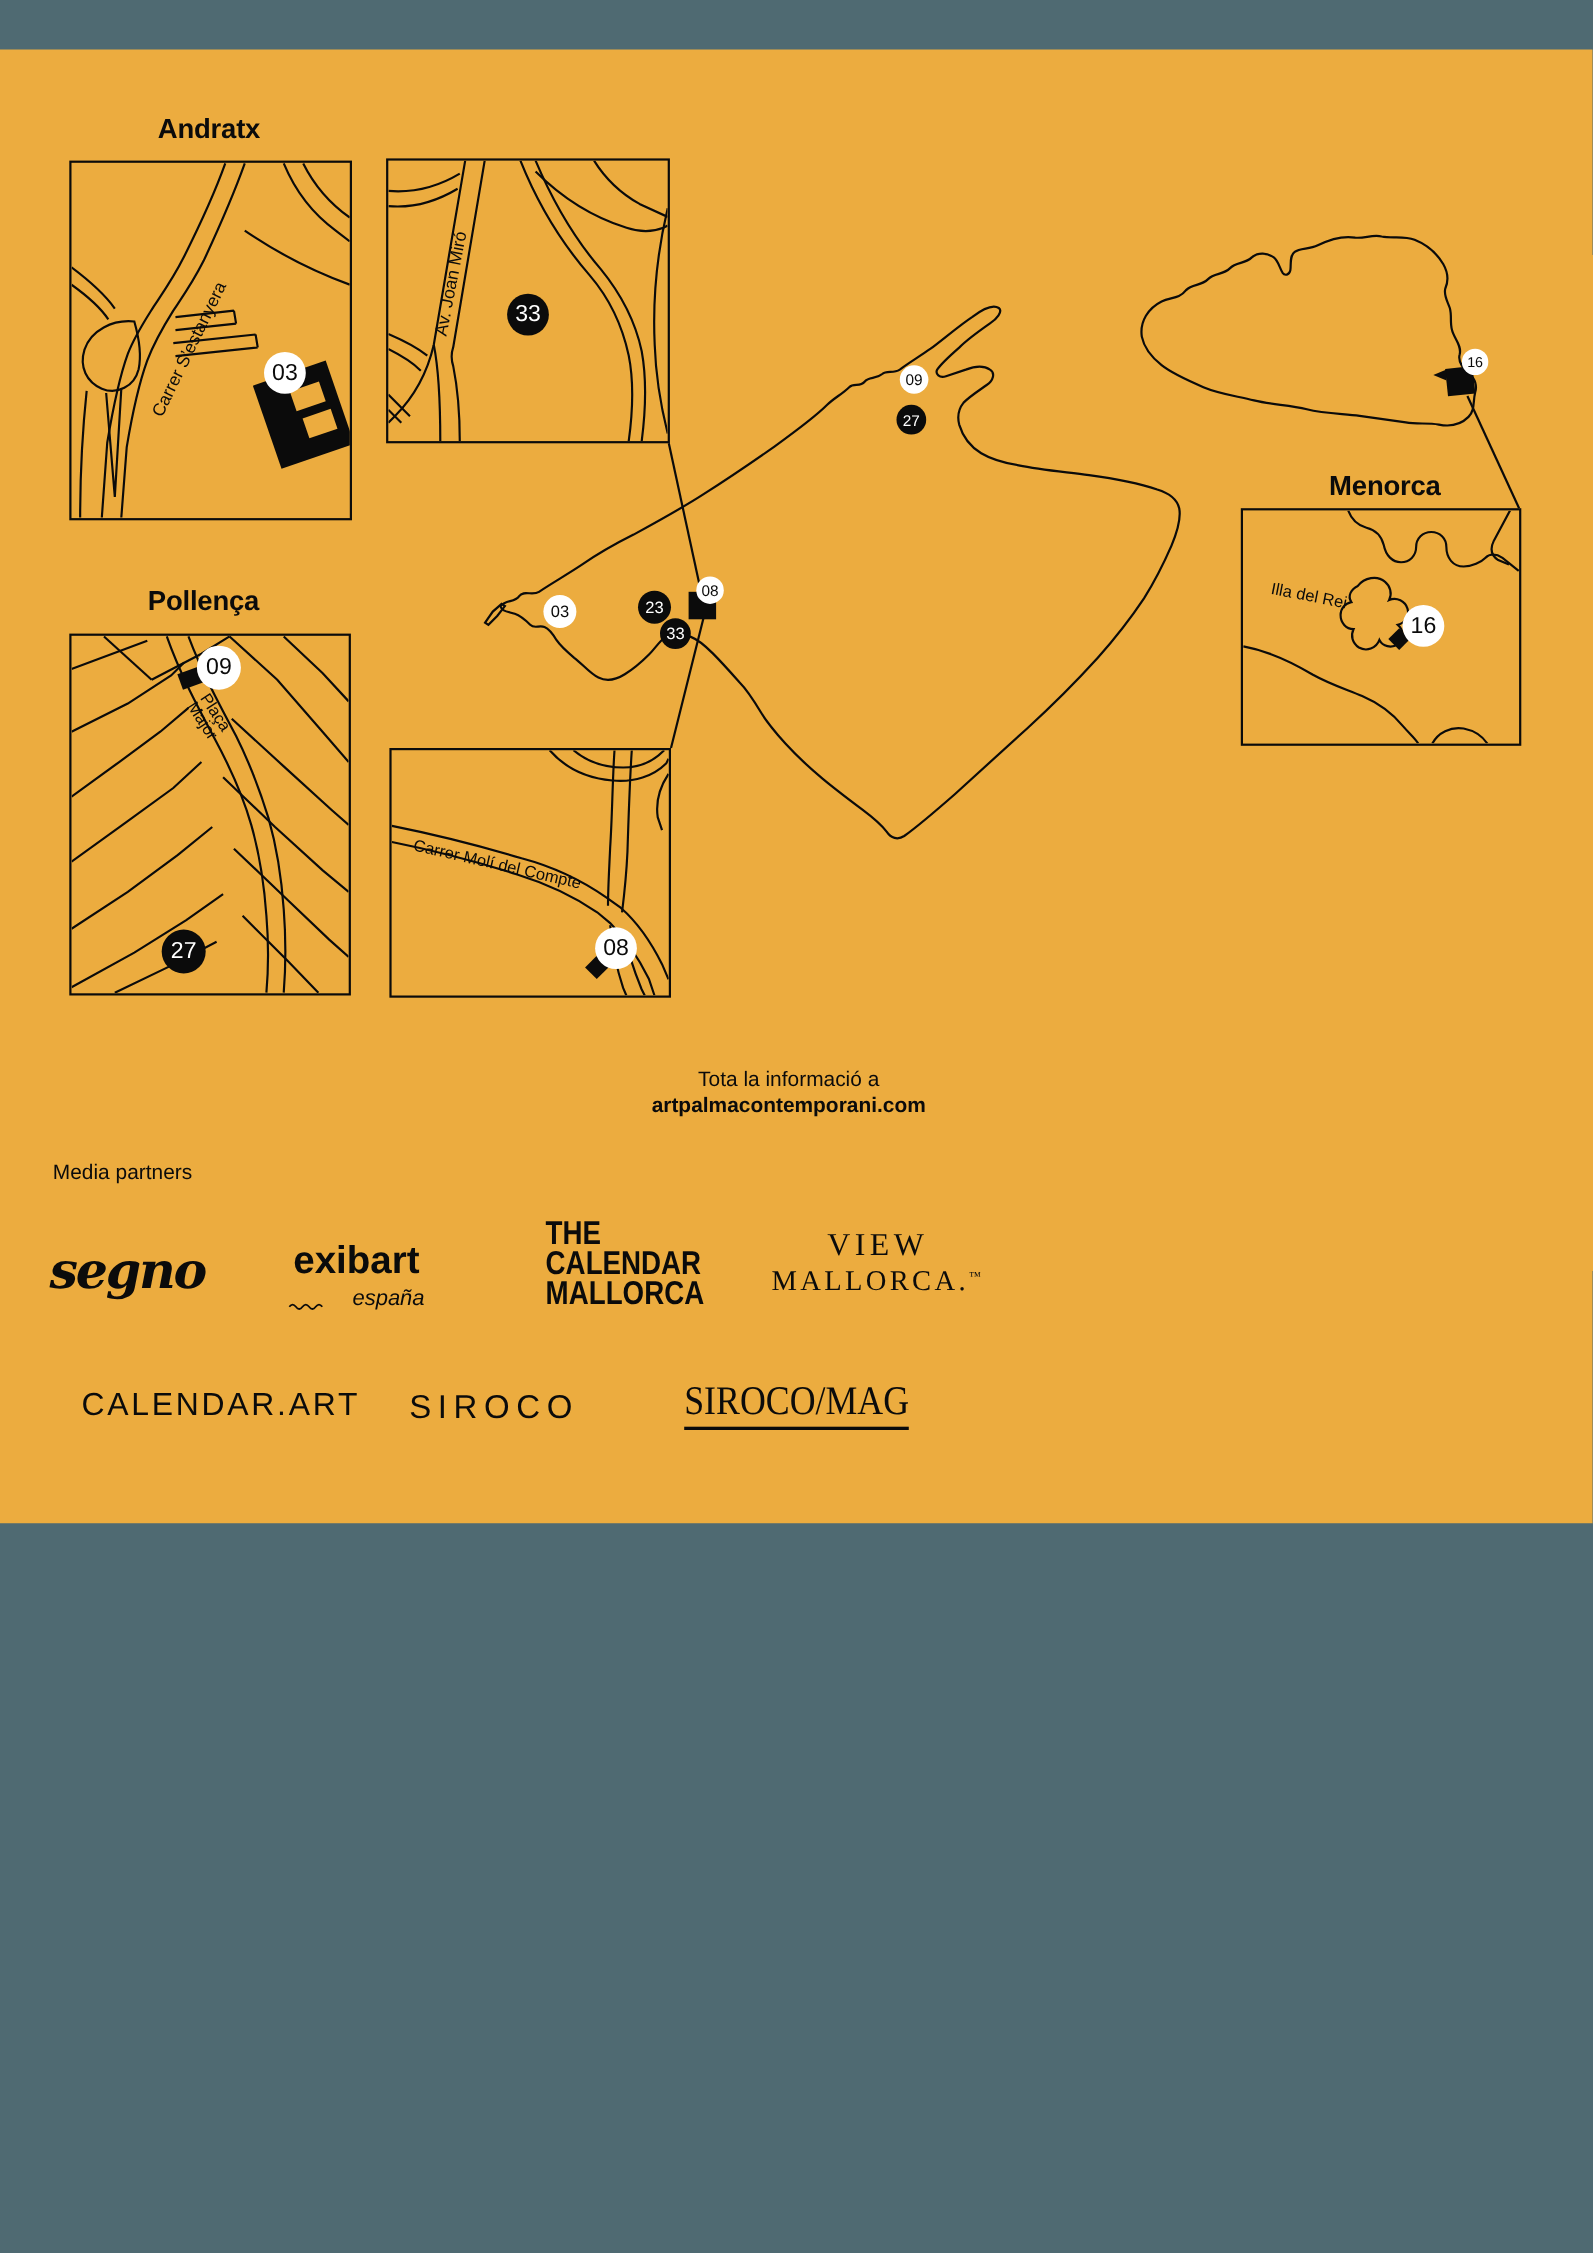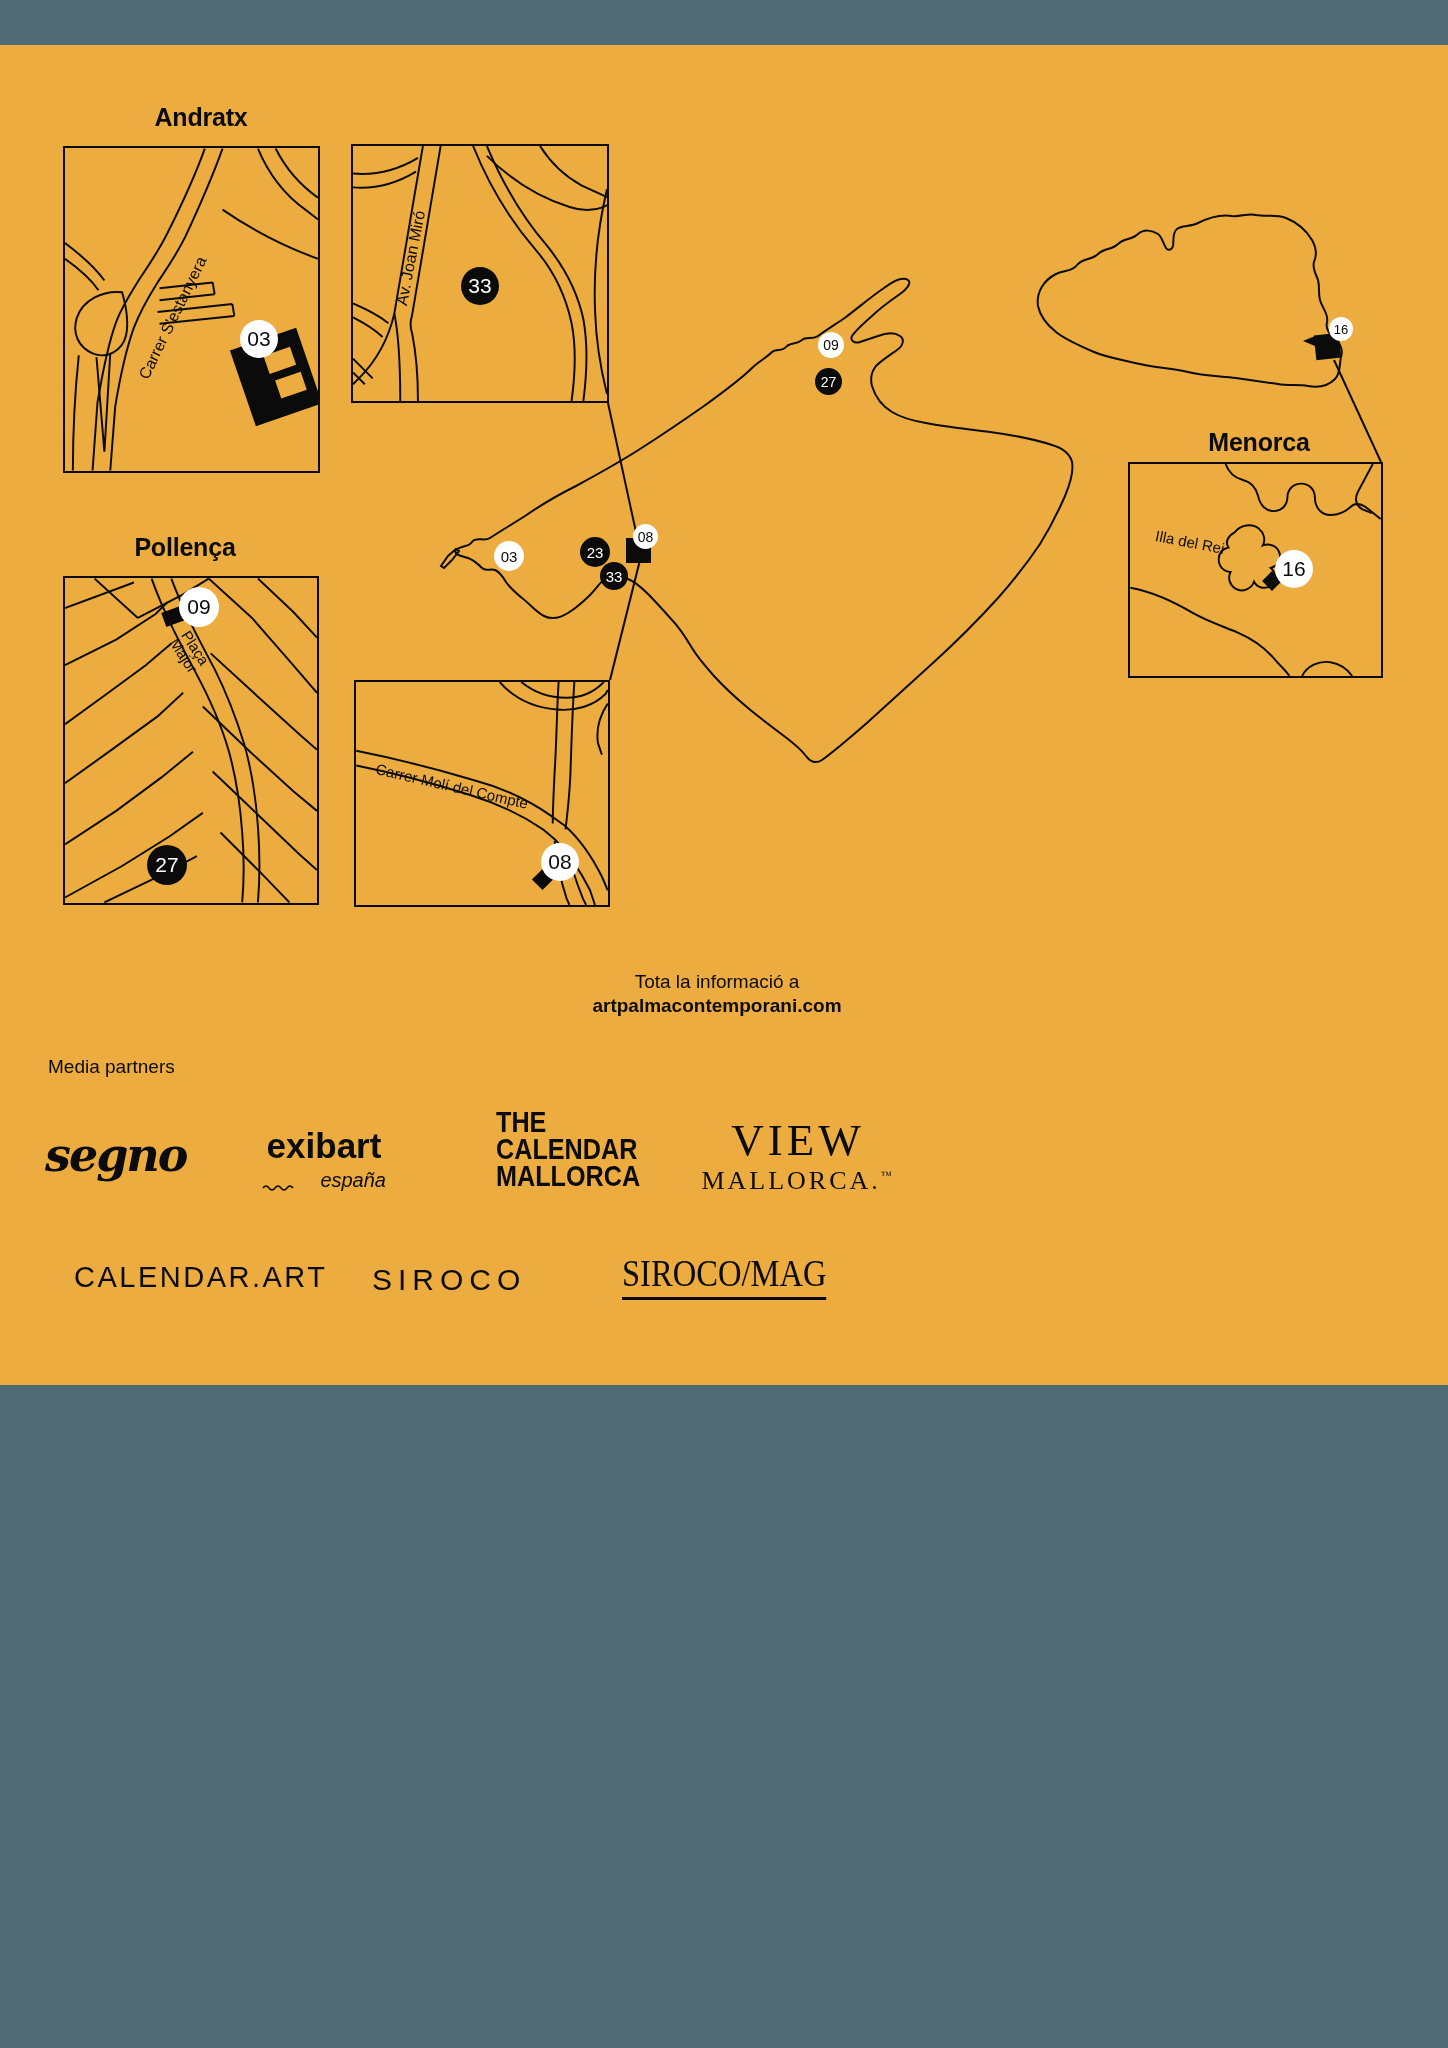--- a/index.html
+++ b/index.html
@@ -37,21 +37,21 @@
 
     <path d="M 441 566 L 448 556 L 456 549 L 459 551 L 452 560 L 444 568 Z"></path>
 
     <path d="M 1038 306 C 1036 292 1044 280 1056 274 C 1064 270 1072 272 1078 264 C 1084 258 1092 260 1098 254 C 1104 248 1112 250 1118 244 C 1124 238 1132 240 1138 234 C 1144 229 1152 230 1158 234 C 1162 237 1163 243 1166 248 C 1168 251 1172 250 1173 246 C 1174 240 1172 233 1177 229 C 1182 225 1190 227 1198 223 C 1208 218 1220 214 1232 216 C 1240 217 1248 213 1256 215 C 1266 217 1276 214 1286 218 C 1296 222 1306 230 1312 240 C 1316 247 1317 255 1314 262 C 1312 268 1316 274 1318 280 C 1320 287 1318 293 1320 300 C 1322 308 1329 314 1327 322 C 1325 329 1330 335 1336 340 C 1341 344 1343 351 1341 357 C 1339 365 1341 373 1335 379 C 1328 386 1318 388 1308 386 C 1298 384 1288 386 1278 384 C 1264 382 1250 380 1236 378 C 1220 376 1204 376 1188 372 C 1172 368 1156 368 1140 364 C 1124 360 1108 358 1094 352 C 1080 346 1066 340 1056 332 C 1046 324 1040 316 1038 306 Z"></path>
 
     <line x1="608" y1="403" x2="639" y2="546"></line>
     <line x1="641" y1="556" x2="610" y2="680"></line>
     <line x1="1334" y1="360" x2="1381" y2="462"></line>
   </svg>
 
-  <div class="map-title" style="left:201px;top:103px;">Andratx</div>
+  <div class="map-title" style="left:190px;top:103px;">Andratx</div>
   <div class="inset" style="left:63px;top:146px;width:257px;height:327px;">
     <svg viewBox="0 0 257 327">
       <path d="M 142 0 C 132 28 118 58 104 86 C 94 106 84 120 76 132 C 66 148 58 160 52 176 C 44 198 38 228 33 258 L 28 327"></path>
       <path d="M 160 0 C 150 28 136 60 122 90 C 112 110 102 124 94 136 C 84 152 76 166 70 182 C 62 204 56 232 51 262 L 46 327"></path>
       <path d="M 0 96 C 16 108 30 120 40 134"></path>
       <path d="M 0 112 C 14 122 26 132 34 144"></path>
       <path d="M 58 146 C 38 144 18 154 12 172 C 7 188 14 202 28 208 C 42 214 58 206 62 190 C 65 176 62 160 58 146 Z"></path>
       <path d="M 32 212 L 40 308 L 46 208"></path>
       <path d="M 14 210 C 10 248 8 288 8 327"></path>
       <path d="M 96 142 L 150 136 M 96 154 L 152 148 M 150 136 L 152 148"></path>
@@ -174,21 +174,21 @@
     </div>
   </div>
 
   <div class="logo" style="left:496px;top:1108px;font-weight:700;font-size:30px;line-height:0.9;transform:scaleX(0.84);transform-origin:left top;">
     <div>THE</div>
     <div>CALENDAR</div>
     <div>MALLORCA</div>
   </div>
 
   <div class="logo" style="left:798px;top:1118px;transform:translateX(-50%);text-align:center;font-family:'Liberation Serif',serif;">
-    <div style="font-size:45px;letter-spacing:4px;line-height:1;">VIEW</div>
+    <div style="font-size:29px;letter-spacing:4px;line-height:1;">VIEW</div>
     <div style="font-size:26px;letter-spacing:3px;margin-top:3px;">
       <span>MALLORCA.</span><sup style="font-size:11px;">™</sup>
     </div>
   </div>
 
   <div class="logo" style="left:74px;top:1261px;font-size:29px;letter-spacing:2.5px;">CALENDAR.ART</div>
 
   <div class="logo" style="left:372px;top:1263px;font-size:30px;letter-spacing:6px;">SIROCO</div>
 
   <div class="logo" style="left:622px;top:1252px;font-family:'Liberation Serif',serif;font-size:37px;transform:scaleX(0.88);transform-origin:left top;border-bottom:3px solid #0B0B0B;padding-bottom:2px;display:inline-block;">SIROCO/MAG</div>

